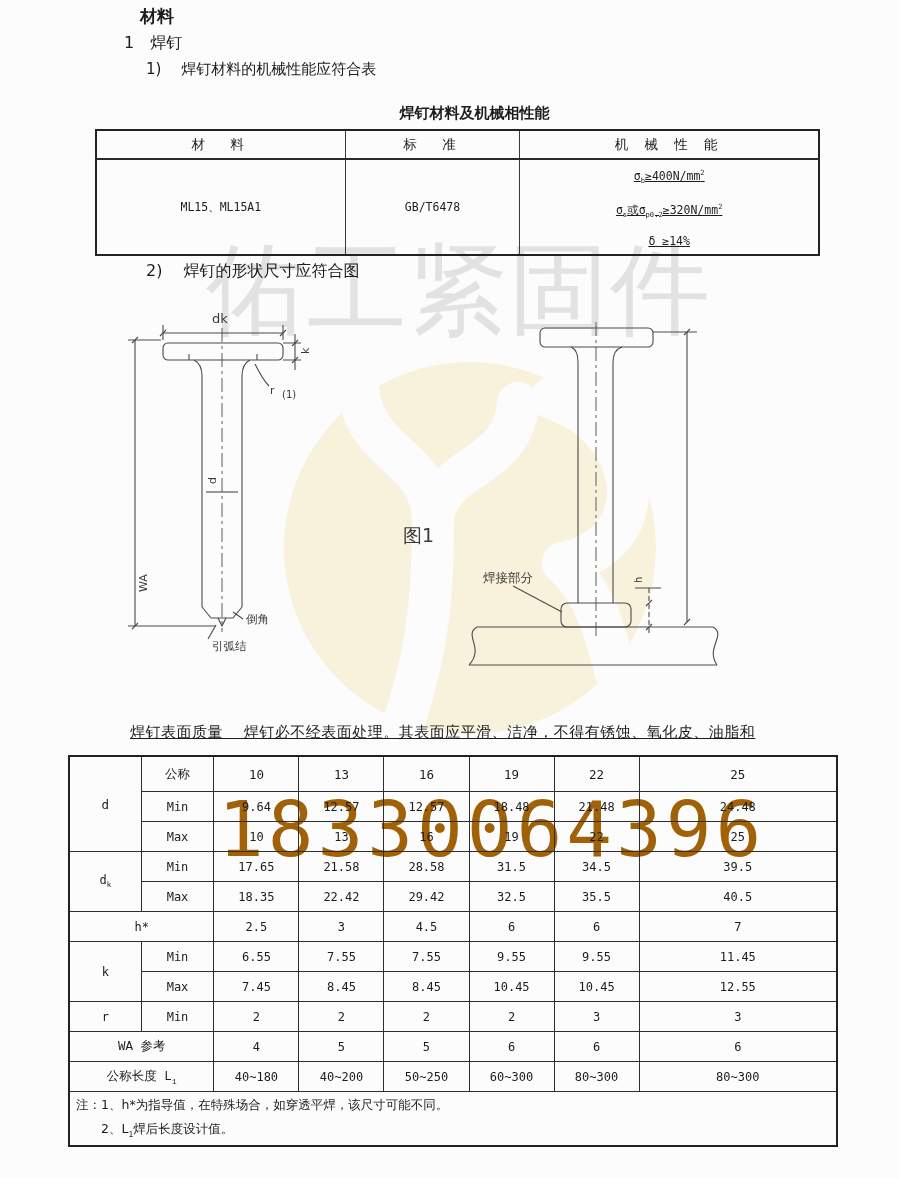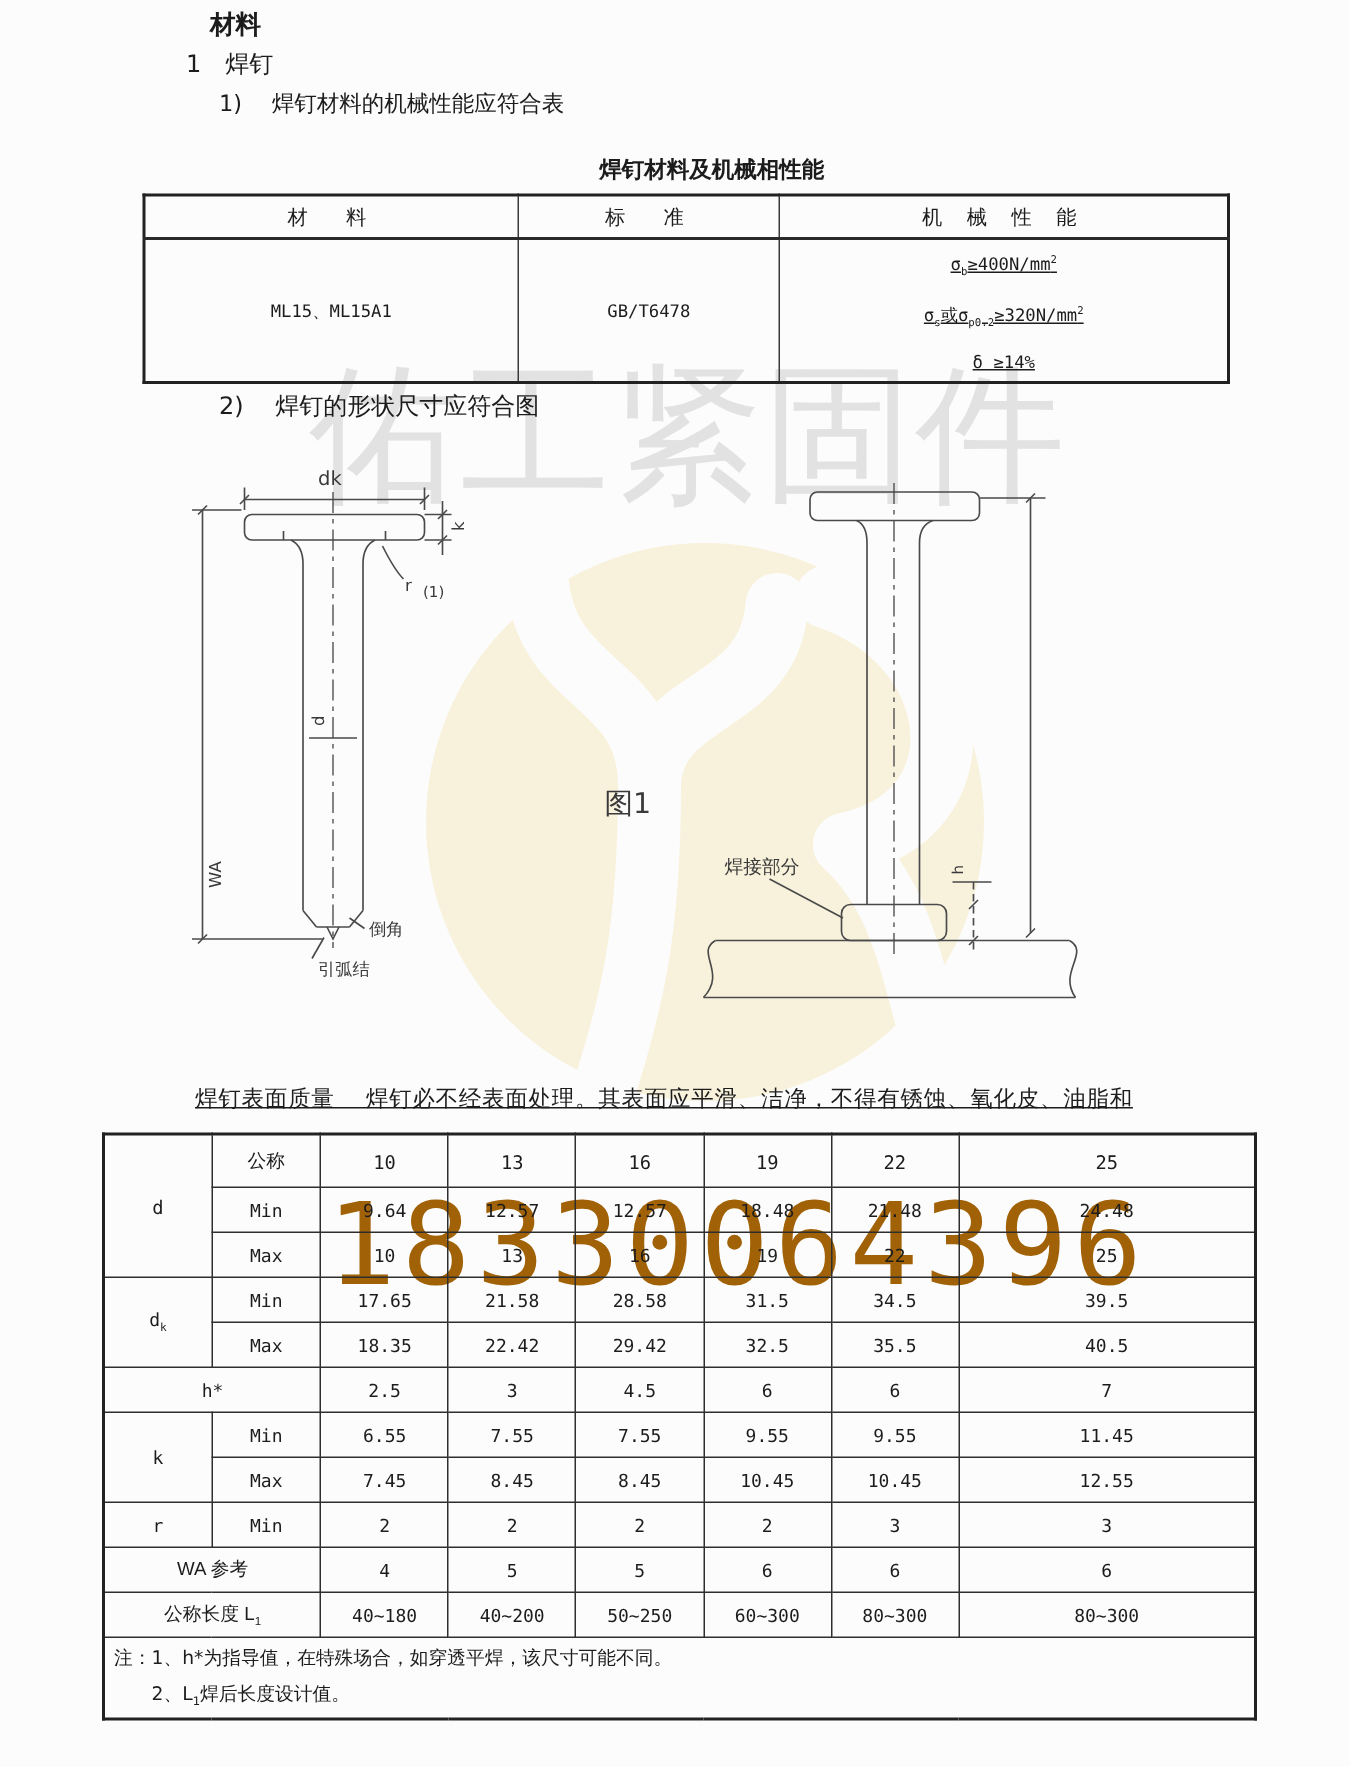--- a/index.html
+++ b/index.html
@@ -31,21 +31,21 @@
   sub{font-size:0.62em;} sup{font-size:0.62em;}
   
   #surface-text{left:130px;top:723px;font-size:15px;letter-spacing:0.5px;white-space:nowrap;text-decoration:underline;}
   #bottom-text{left:72px;top:1136px;font-size:15.5px;letter-spacing:0.2px;white-space:nowrap;}
   
   #table2{left:68px;top:755px;width:770px;border-collapse:collapse;background:transparent;
           font-family:"DejaVu Sans Mono",monospace;border:2px solid #222;}
   #table2 td{border:1px solid #2e2e2e;text-align:center;padding:0;font-size:12px;}
   #table2 tr.hdr td{height:34px;font-size:12.5px;}
   #table2 tr.r td{height:29px;}
-  #table2 td.cn{font-family:Liberation Sans, sans-serif;font-size:12.5px;}
+  #table2 td.cn{font-family:Liberation Mono, monospace;font-size:12.5px;}
   #table2 td.notes{text-align:left;font-size:12.5px;font-family:"DejaVu Sans",sans-serif;
                    padding:5px 0 6px 6px;height:42px;vertical-align:top;}
   #table2 td.notes .n2{margin-left:25px;margin-top:7px;}
   
   #logo-wm{left:263px;top:358px;}
   #diagram{left:65px;top:292px;}
   svg text{font-family:"DejaVu Sans",sans-serif;fill:#3a3a3a;}
 </style>
 </head>
 <body>

